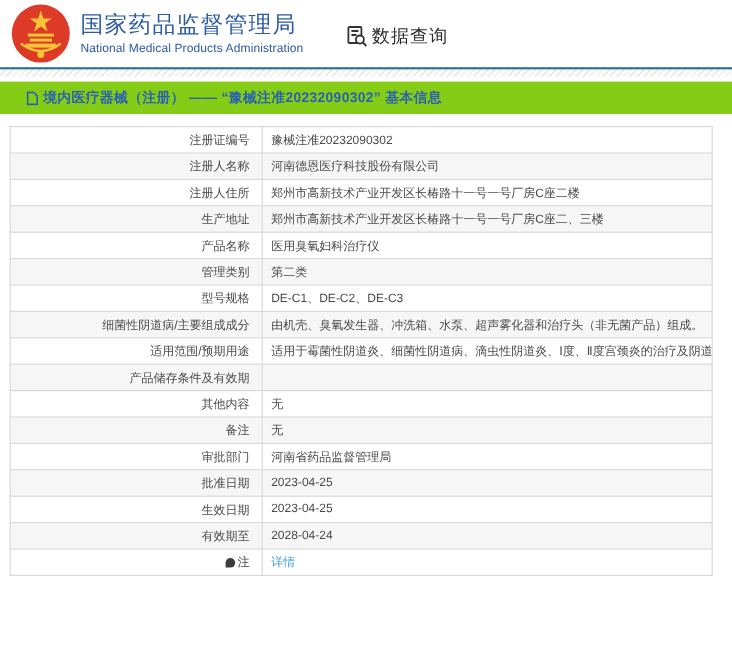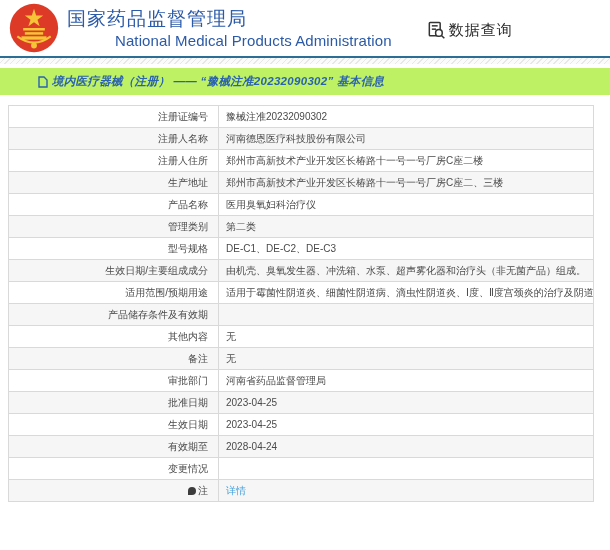--- a/index.html
+++ b/index.html
@@ -17,45 +17,44 @@
     padding-left: 9px;
     background: #ffffff;
   }
   .emblem { width: 50px; height: 50px; flex: 0 0 auto; }
   .title-block { margin-left: 8px; }
   .agency-cn {
     font-size: 19px; font-weight: normal; letter-spacing: 1px;
     color: #2b5aa7; line-height: 22px;
   }
   .agency-en {
-    font-size: 15px; color: #2b5aa7; margin-top: 2px; letter-spacing: 0.1px; margin-left: 48px;
+    font-size: 10px; color: #2b5aa7; margin-top: 2px; letter-spacing: 0.1px;
   }
   .nav-query {
     margin-left: 34px; margin-top: 4px;
     display: flex; align-items: center;
     cursor: pointer;
   }
   .nav-query svg { width: 20px; height: 20px; }
   .nav-query-label {
     font-size: 15px; color: #2a2a2a; margin-left: 3px; letter-spacing: 1px;
   }
   
   .top-line { height: 2px; background: #2d6f94; }
   .hatch-strip {
     height: 6px;
     background: repeating-linear-gradient(135deg, #fbfbfb 0 3px, #e7e7e7 3px 4px);
   }
   .gap { height: 4px; background: #ffffff; }
   
   .breadcrumb {
     height: 27px;
-    background: #bef264;
+    background: #84cc16;
     display: flex; align-items: center;
-    padding-left: 38px;
-    font-style: italic;
+    padding-left: 22px;
   }
   .crumb-icon { width: 10px; height: 12px; flex: 0 0 auto; margin-right: 4px; }
   .crumb-text {
     font-size: 11.5px; font-weight: bold; color: #2a62b0; letter-spacing: 0.3px;
     white-space: nowrap;
   }
   
   .info-table {
     margin: 10px 8px 0 8px;
     width: 586px;
@@ -155,21 +154,21 @@
       </tr>
       <tr>
         <td class="label-cell">管理类别</td>
         <td class="value-cell">第二类</td>
       </tr>
       <tr>
         <td class="label-cell">型号规格</td>
         <td class="value-cell">DE-C1、DE-C2、DE-C3</td>
       </tr>
       <tr>
-        <td class="label-cell">生效日期/主要组成成分</td>
+        <td class="label-cell">细菌性阴道病/主要组成成分</td>
         <td class="value-cell">由机壳、臭氧发生器、冲洗箱、水泵、超声雾化器和治疗头（非无菌产品）组成。</td>
       </tr>
       <tr>
         <td class="label-cell">适用范围/预期用途</td>
         <td class="value-cell">适用于霉菌性阴道炎、细菌性阴道病、滴虫性阴道炎、Ⅰ度、Ⅱ度宫颈炎的治疗及阴道冲洗。</td>
       </tr>
       <tr>
         <td class="label-cell">产品储存条件及有效期</td>
         <td class="value-cell"></td>
       </tr>
@@ -191,21 +190,17 @@
       </tr>
       <tr>
         <td class="label-cell">生效日期</td>
         <td class="value-cell">2023-04-25</td>
       </tr>
       <tr>
         <td class="label-cell">有效期至</td>
         <td class="value-cell">2028-04-24</td>
       </tr>
       <tr>
-        <td class="label-cell">变更情况</td>
-        <td class="value-cell"></td>
-      </tr>
-      <tr>
         <td class="label-cell"><span class="note-icon"></span>注</td>
         <td class="value-cell"><a href="#">详情</a></td>
       </tr>
     </tbody>
 </table>
 
 </body></html>

